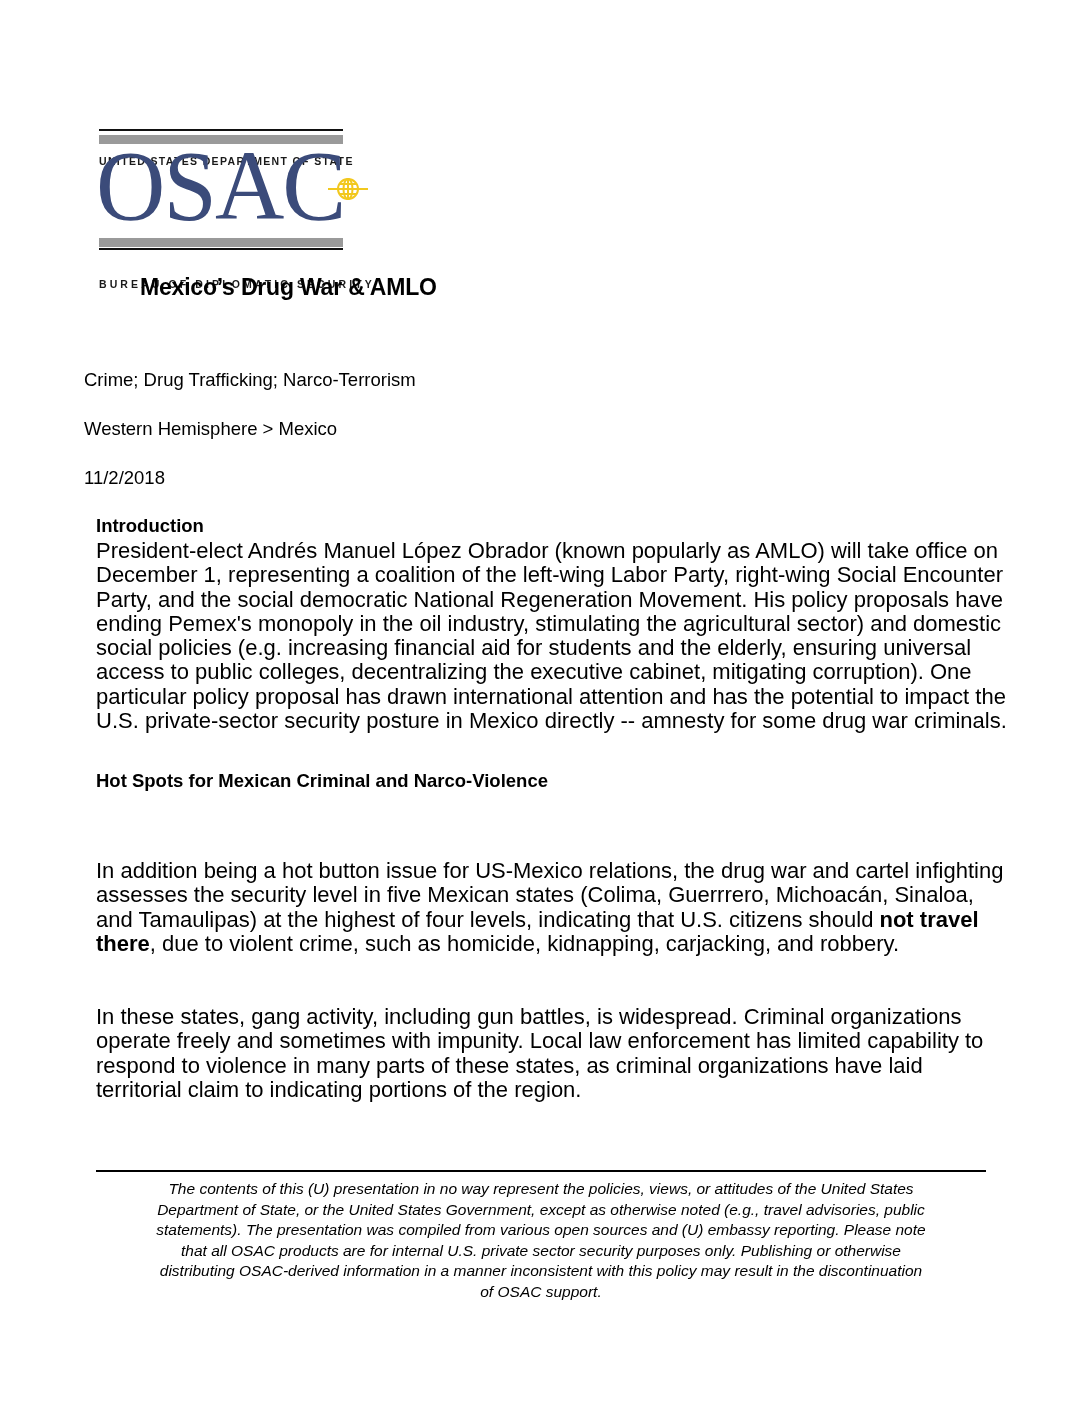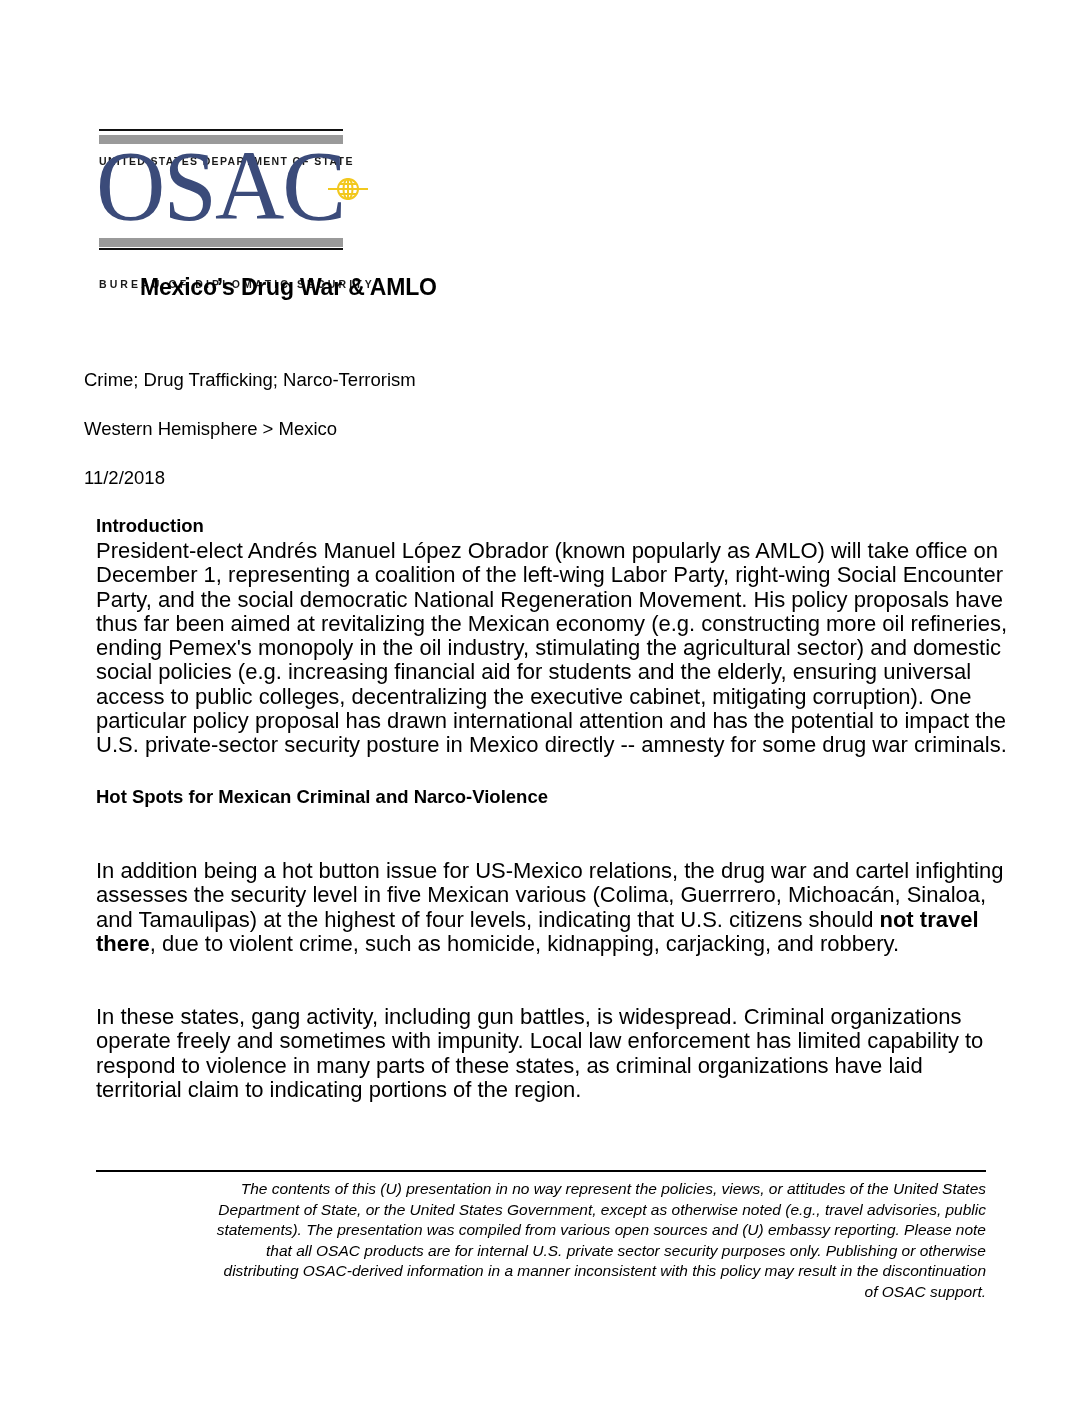--- a/index.html
+++ b/index.html
@@ -26,21 +26,21 @@
 
   .title { position: absolute; left: 96px; top: 274px; font-size: 23px; font-weight: bold; letter-spacing: -0.2px; margin-left: 44px; }
   .meta { position: absolute; left: 84px; font-size: 18.5px; }
   .section-head { position: absolute; left: 96px; font-size: 18.5px; font-weight: bold; }
   .para {
     position: absolute; left: 96px; width: 900px; font-size: 22px; line-height: 24.3px;
   }
   .para span.line { display: block; white-space: nowrap; }
   .footer-rule { position: absolute; left: 96px; top: 1170px; width: 890px; height: 2px; background: #000; }
   .disclaimer {
-    position: absolute; left: 96px; top: 1179px; width: 890px; text-align: right;
+    position: absolute; left: 96px; top: 1179px; width: 890px; text-align: center;
     font-style: italic; font-size: 15.5px; line-height: 20.5px;
   }
   .disclaimer span.line { display: block; white-space: nowrap; }
 </style>
 </head>
 <body>
 
 <div class="logo">
   <div class="top-text">UNITED STATES DEPARTMENT OF STATE</div>
   <div class="rule-black" style="top:19px"></div>
@@ -65,33 +65,32 @@
 
 <div class="meta" style="top:369px">Crime; Drug Trafficking; Narco-Terrorism</div>
 <div class="meta" style="top:418px">Western Hemisphere &gt; Mexico</div>
 <div class="meta" style="top:467px">11/2/2018</div>
 
 <div class="section-head" style="top:515px">Introduction</div>
 <div class="para" style="top:539px">
   <span class="line">President-elect Andrés Manuel López Obrador (known popularly as AMLO) will take office on</span>
   <span class="line">December 1, representing a coalition of the left-wing Labor Party, right-wing Social Encounter</span>
   <span class="line">Party, and the social democratic National Regeneration Movement. His policy proposals have</span>
-  <span class="line">thus far been aimed at revitalizing the Mexican economy (e.g. constructing more oil refineries,</span>
   <span class="line">ending Pemex's monopoly in the oil industry, stimulating the agricultural sector) and domestic</span>
   <span class="line">social policies (e.g. increasing financial aid for students and the elderly, ensuring universal</span>
   <span class="line">access to public colleges, decentralizing the executive cabinet, mitigating corruption). One</span>
   <span class="line">particular policy proposal has drawn international attention and has the potential to impact the</span>
   <span class="line">U.S. private-sector security posture in Mexico directly -- amnesty for some drug war criminals.</span>
 </div>
 
-<div class="section-head" style="top:786px">Hot Spots for Mexican Criminal and Narco-Violence</div>
+<div class="section-head" style="top:770px">Hot Spots for Mexican Criminal and Narco-Violence</div>
 
 <div class="para" style="top:859px">
   <span class="line">In addition being a hot button issue for US-Mexico relations, the drug war and cartel infighting</span>
-  <span class="line">assesses the security level in five Mexican various (Colima, Guerrrero, Michoacán, Sinaloa,</span>
+  <span class="line">assesses the security level in five Mexican states (Colima, Guerrrero, Michoacán, Sinaloa,</span>
   <span class="line"><span>and Tamaulipas) at the highest of four levels, indicating that U.S. citizens should </span><b>not travel</b></span>
   <span class="line"><b>there</b><span>, due to violent crime, such as homicide, kidnapping, carjacking, and robbery.</span></span>
 </div>
 
 <div class="para" style="top:1005px">
   <span class="line">In these states, gang activity, including gun battles, is widespread. Criminal organizations</span>
   <span class="line">operate freely and sometimes with impunity. Local law enforcement has limited capability to</span>
   <span class="line">respond to violence in many parts of these states, as criminal organizations have laid</span>
   <span class="line">territorial claim to indicating portions of the region.</span>
 </div>

